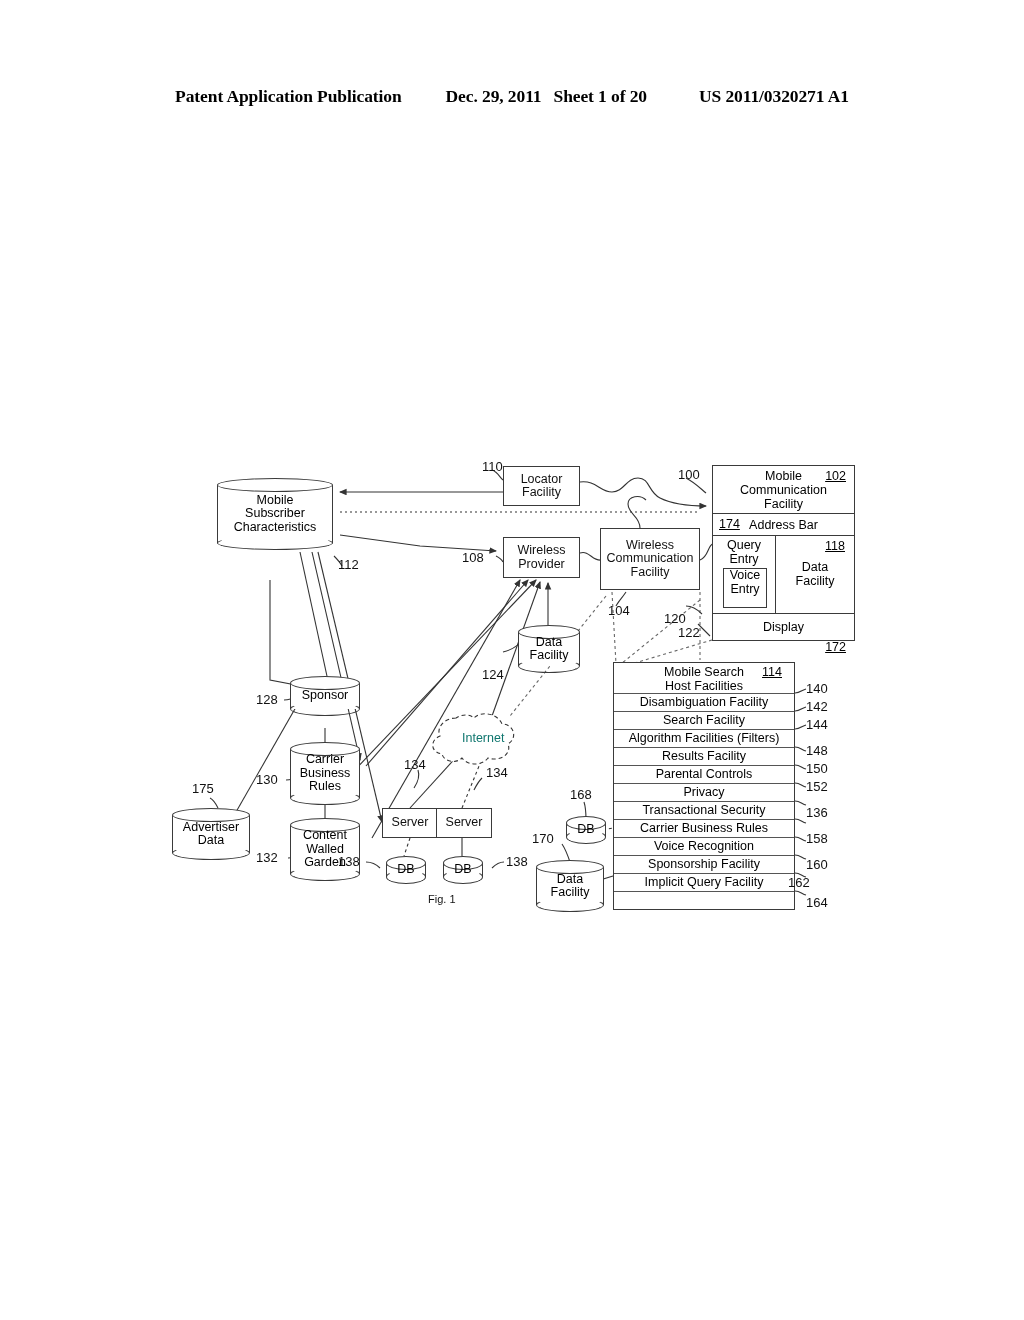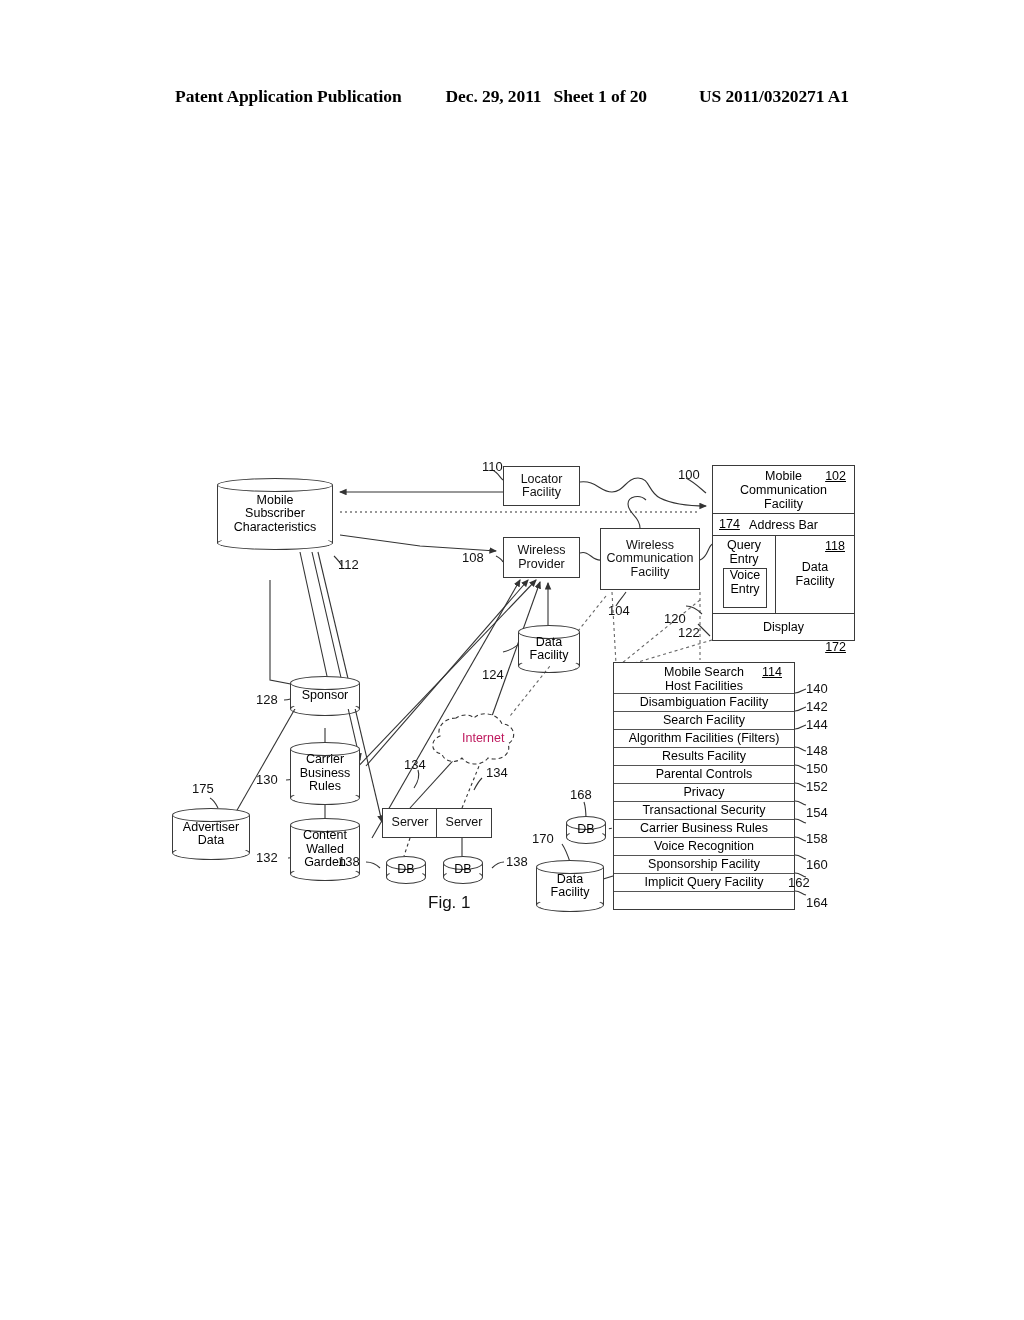--- a/index.html
+++ b/index.html
@@ -271,28 +271,28 @@
     line-height: 13px;
   }
   #msh .msh-row:last-child { border-bottom: none; }
 
   
   #fig-caption {
     position: absolute;
     left: 428px;
     top: 893px;
     font-family: "Liberation Sans", sans-serif;
-    font-size: 17px;
+    font-size: 11px;
     color: #111;
   }
 
   .internet-label {
     position: absolute;
     font-size: 12.5px;
-    color: #be185d;
+    color: #0f766e;
   }
 </style>
 </head>
 <body>
 
 <div id="page-header">
   <span class="hdr-pub">Patent Application Publication</span>
   <span class="hdr-date">Dec. 29, 2011</span>
   <span class="hdr-sheet">Sheet 1 of 20</span>
   <span class="hdr-num">US 2011/0320271 A1</span>
@@ -607,21 +607,21 @@
     <div class="msh-row">Implicit Query Facility</div>
     <div class="msh-row"></div>
   </div>
 
   <div class="ref" style="left:806px; top:682px;">140</div>
   <div class="ref" style="left:806px; top:700px;">142</div>
   <div class="ref" style="left:806px; top:718px;">144</div>
   <div class="ref" style="left:806px; top:744px;">148</div>
   <div class="ref" style="left:806px; top:762px;">150</div>
   <div class="ref" style="left:806px; top:780px;">152</div>
-  <div class="ref" style="left:806px; top:806px;">154</div>
+  <div class="ref" style="left:806px; top:806px;">136</div>
   <div class="ref" style="left:806px; top:832px;">158</div>
   <div class="ref" style="left:806px; top:858px;">160</div>
   <div class="ref" style="left:788px; top:876px;">162</div>
   <div class="ref" style="left:806px; top:896px;">164</div>
 
   <div id="fig-caption">Fig. 1</div>
 
 </div>
 
 </body></html>

